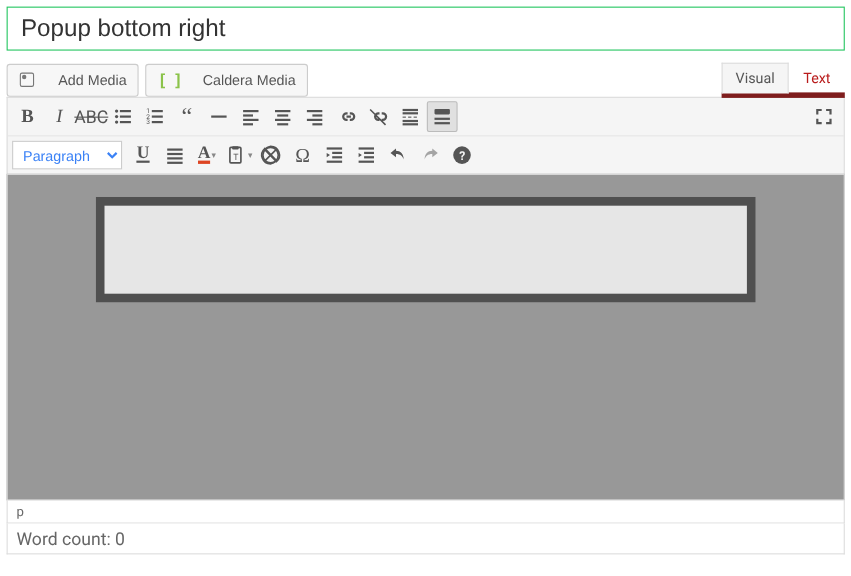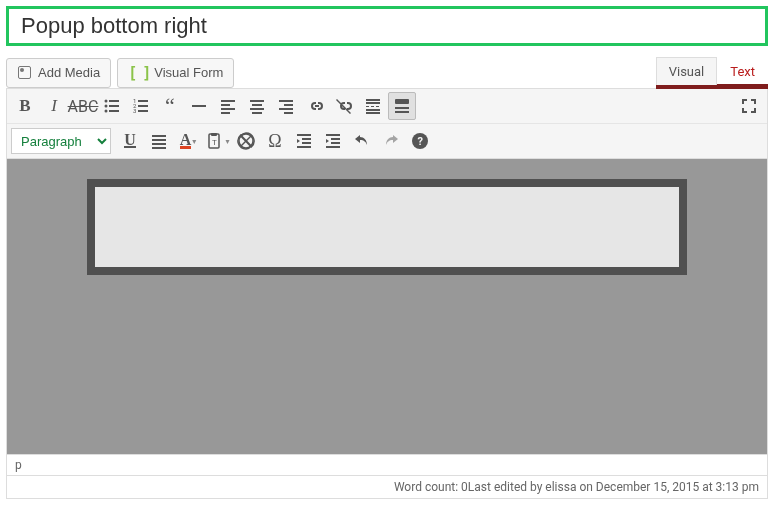--- a/index.html
+++ b/index.html
@@ -1,59 +1,59 @@
 <!DOCTYPE html>
 <html><head>
 <meta charset="utf-8">
 <style>
 *{box-sizing:border-box;margin:0;padding:0}
 body{font-family:-apple-system,BlinkMacSystemFont,"Segoe UI",Roboto,Arial,sans-serif;font-size:13px;color:#333;background:#fff;width:774px;height:524px;overflow:hidden;padding:6px}
-.title-input{width:100%;height:40px;border:3px solid #22c55e;padding:0 12px;font-size:22px;font-weight:400;color:#333;outline:none;background:#fff}
+.title-input{width:100%;height:40px;border:1px solid #22c55e;padding:0 12px;font-size:22px;font-weight:400;color:#333;outline:none;background:#fff}
 .under-title{display:flex;align-items:flex-end;justify-content:space-between;margin-top:10px}
 .media-btns{display:flex;gap:6px}
-.btn{background:#f7f7f7;border:1px solid #ccc;border-radius:3px;padding:5px 10px;font-size:13px;color:#555;cursor:pointer;display:inline-flex;align-items:center;gap:5px;line-height:18px}
+.btn{background:#f7f7f7;border:1px solid #ccc;border-radius:3px;padding:5px 10px;font-size:13px;color:#555;cursor:pointer;display:inline-flex;align-items:center;gap:20px;line-height:18px}
 .icon-media{display:inline-block;width:16px;height:16px;position:relative}
 .icon-media::before{content:"";position:absolute;width:11px;height:11px;border:1.5px solid #777;border-radius:2px;top:1px;left:1px}
 .icon-media::after{content:"";position:absolute;width:4px;height:4px;background:#777;border-radius:50%;top:3px;left:3px}
 .icon-cf{display:inline-block;font-family:monospace;color:#8bc34a;font-weight:bold;font-size:15px;letter-spacing:-2px}
 .tabs{display:flex;border-bottom:5px solid #7f1d1d;margin-bottom:-1px}
 .tab{padding:6px 12px;border:1px solid transparent;border-bottom:none;cursor:pointer;font-size:13px;color:#b91c1c;background:transparent;position:relative;top:1px}
 .tab.active{border-color:#ddd;background:#f5f5f5;color:#555}
 .toolbar{border:1px solid #ddd;border-bottom:none;background:#f5f5f5}
 .tb-row{display:flex;align-items:center;padding:3px 4px;gap:1px;border-bottom:1px solid #e5e5e5}
 .tb-row:last-child{border-bottom:none}
 .tb{width:28px;height:28px;display:inline-flex;align-items:center;justify-content:center;cursor:pointer;color:#555;border-radius:2px;font-size:17px}
 .tb.active{background:#e0e0e0;border:1px solid #bbb}
 .tb svg{width:20px;height:20px;fill:#555}
-.fmt-select{height:26px;border:1px solid #ccc;background:#fff;font-size:13px;color:#15803d;padding:0 5px;margin-right:4px;cursor:pointer;width:100px}
+.fmt-select{height:26px;border:1px solid #ccc;background:#fff;font-size:13px;color:#3b82f6;padding:0 5px;margin-right:4px;cursor:pointer;width:100px}
 .spacer{flex:1}
 .canvas{border:1px solid #ddd;background:#989898;height:297px;display:flex;justify-content:center;padding-top:20px}
 .canvas-box{width:600px;height:96px;border:8px solid #505050;background:#e6e6e6}
 .path-bar{border:1px solid #ddd;border-top:none;padding:3px 8px;font-size:12px;color:#666;background:#fff}
-.status-bar{display:flex;justify-content:flex-end;border:1px solid #ddd;border-top:none;padding:4px 8px;font-size:12px;color:#666;background:#fff}
+.status-bar{display:flex;justify-content:space-between;border:1px solid #ddd;border-top:none;padding:4px 8px;font-size:16px;color:#666;background:#fff}
 .underline-a{display:inline-block;border-bottom:2px solid #555;line-height:12px;font-weight:bold;font-family:serif;font-size:16px}
 .color-a{display:inline-block;border-bottom:3px solid #d42;line-height:12px;font-weight:bold;font-family:serif;font-size:16px}
 .dd::after{content:"▾";font-size:8px;margin-left:1px;color:#888}
 </style>
 </head>
 <body>
 
 
 
 <input class="title-input" value="Popup bottom right" style="">
 
 <div class="under-title">
   <div class="media-btns">
     <button class="btn">
       <span class="icon-media"></span>
       <span>Add Media</span>
     </button>
     <button class="btn">
       <span class="icon-cf">[ ]</span>
-      <span>Visual Form</span>
+      <span>Caldera Media</span>
     </button>
   </div>
   <div class="tabs">
     <div class="tab active">Visual</div>
     <div class="tab">Text</div>
   </div>
 </div>
 
 <div class="toolbar">
   <div class="tb-row">
@@ -214,17 +214,16 @@
 </div>
 
 <div class="canvas">
   <div class="canvas-box"></div>
 </div>
 
 <div class="path-bar">p</div>
 
 <div class="status-bar">
   <span><span>Word count: </span><span>0</span></span>
-  <span>Last edited by elissa on December 15, 2015 at 3:13 pm</span>
 </div>
 
 
 
 
 </body></html>

